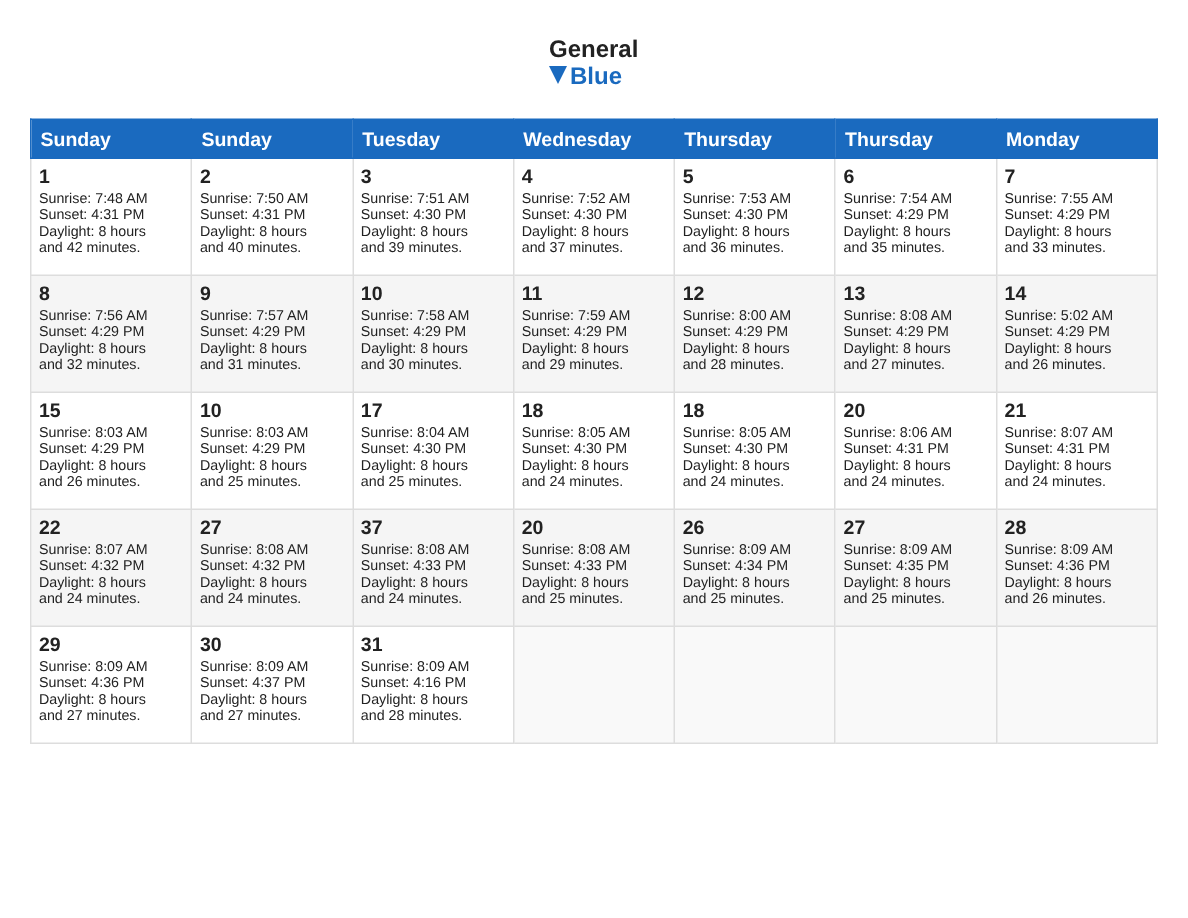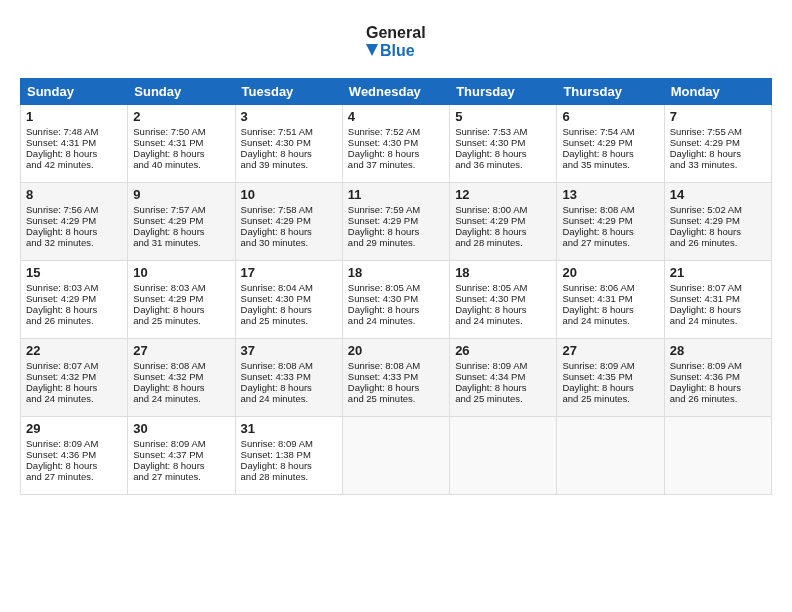--- a/index.html
+++ b/index.html
@@ -316,21 +316,21 @@
           <td>
             <span class="day-num">30</span>
             <span style="display:block">Sunrise: 8:09 AM</span>
             <span style="display:block">Sunset: 4:37 PM</span>
             <span style="display:block;white-space:pre-line">Daylight: 8 hours
 and 27 minutes.</span>
           </td>
           <td>
             <span class="day-num">31</span>
             <span style="display:block">Sunrise: 8:09 AM</span>
-            <span style="display:block">Sunset: 1:38 PM</span>
+            <span style="display:block">Sunset: 4:16 PM</span>
             <span style="display:block;white-space:pre-line">Daylight: 8 hours
 and 28 minutes.</span>
           </td>
           <td class="empty-cell"></td>
           <td class="empty-cell"></td>
           <td class="empty-cell"></td>
           <td class="empty-cell"></td>
         </tr>
       </tbody>
   </table>

